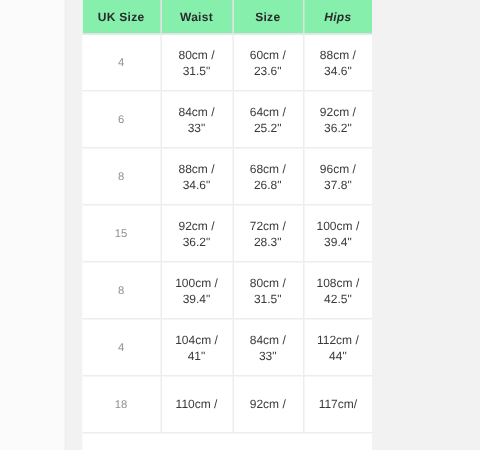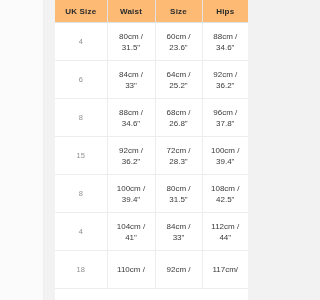--- a/index.html
+++ b/index.html
@@ -45,33 +45,33 @@
     border-collapse: collapse;
     table-layout: fixed;
     background: #ffffff;
   }
   table.size-chart col.c-size  { width: 52px; }
   table.size-chart col.c-bust  { width: 48px; }
   table.size-chart col.c-waist { width: 47px; }
   table.size-chart col.c-hips  { width: 46px; }
 
   thead th {
-    background: #fdba74;
+    background: #86efac;
     color: #2b2b2b;
     font-size: 8px;
     font-weight: bold;
     letter-spacing: 0.2px;
     text-align: center;
     height: 22px;
     padding: 0;
     border-right: 1px solid #e2e2e2;
     border-bottom: 1px solid #e2e2e2;
     vertical-align: middle;
   }
-  thead th:last-child { border-right: none; }
+  thead th:last-child { border-right: none; font-style: italic; }
 
   tbody td {
     height: 37px;
     padding: 0 2px;
     text-align: center;
     vertical-align: middle;
     border-right: 1px solid #ededed;
     border-bottom: 1px solid #ededed;
     background: #ffffff;
     font-size: 8px;

